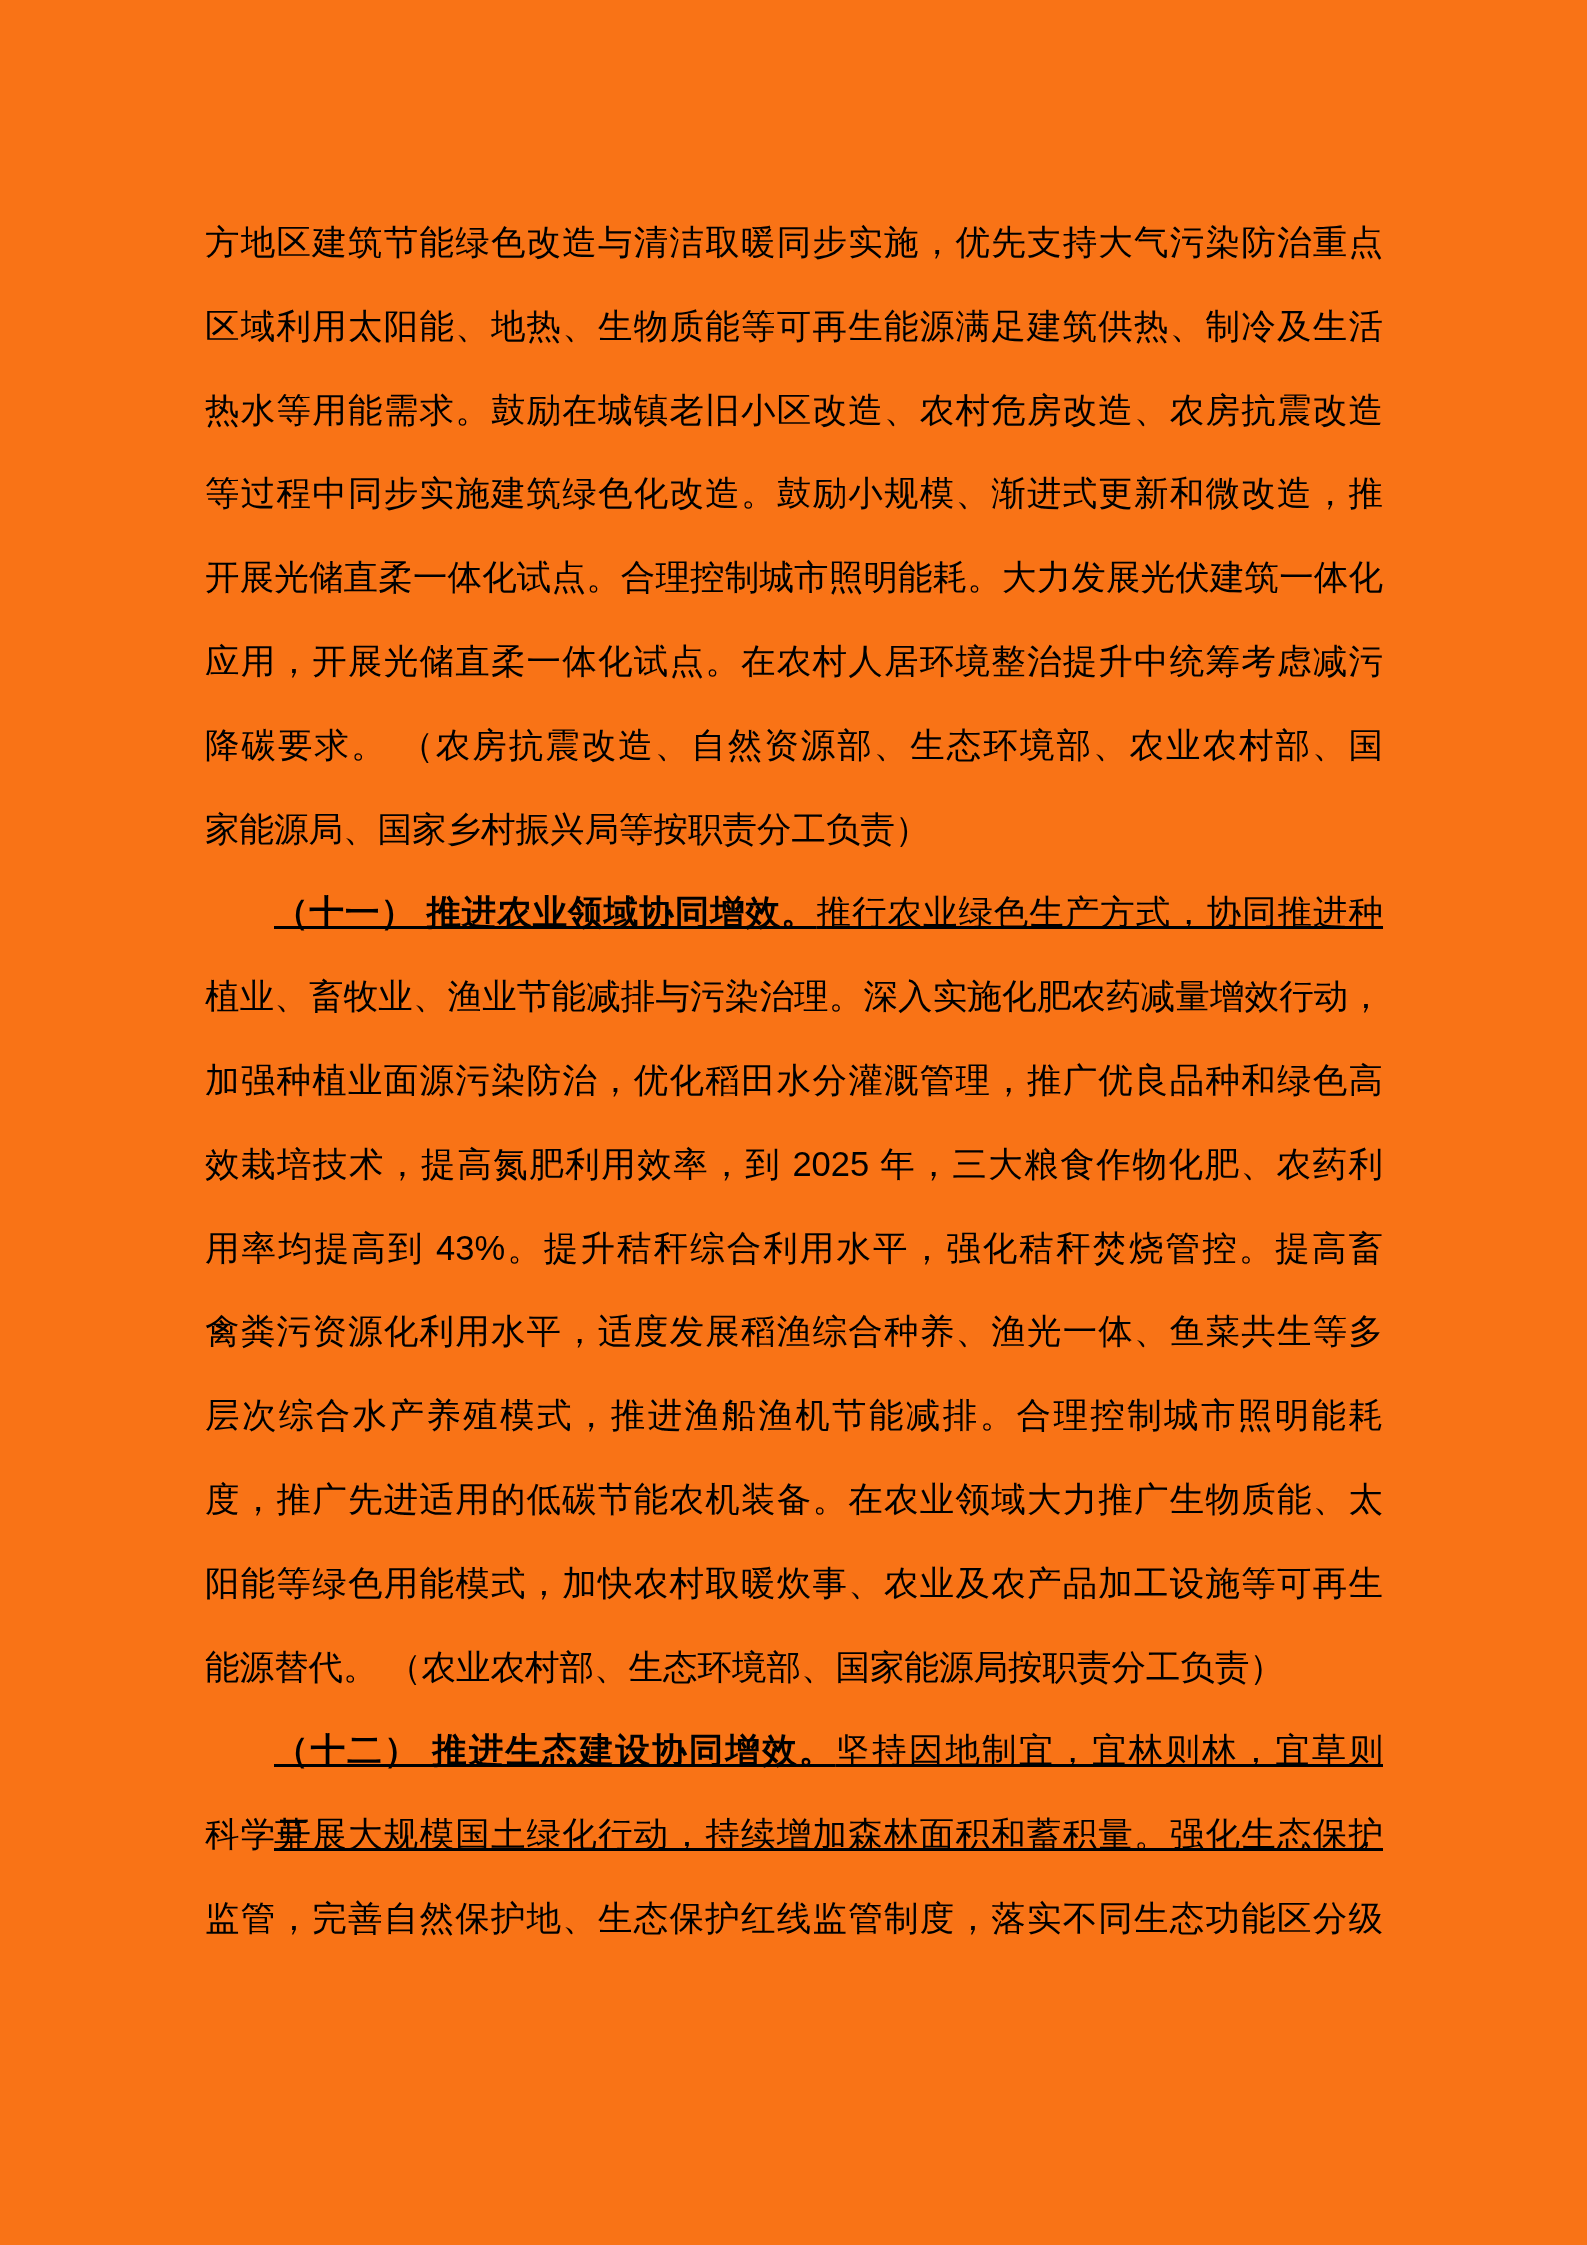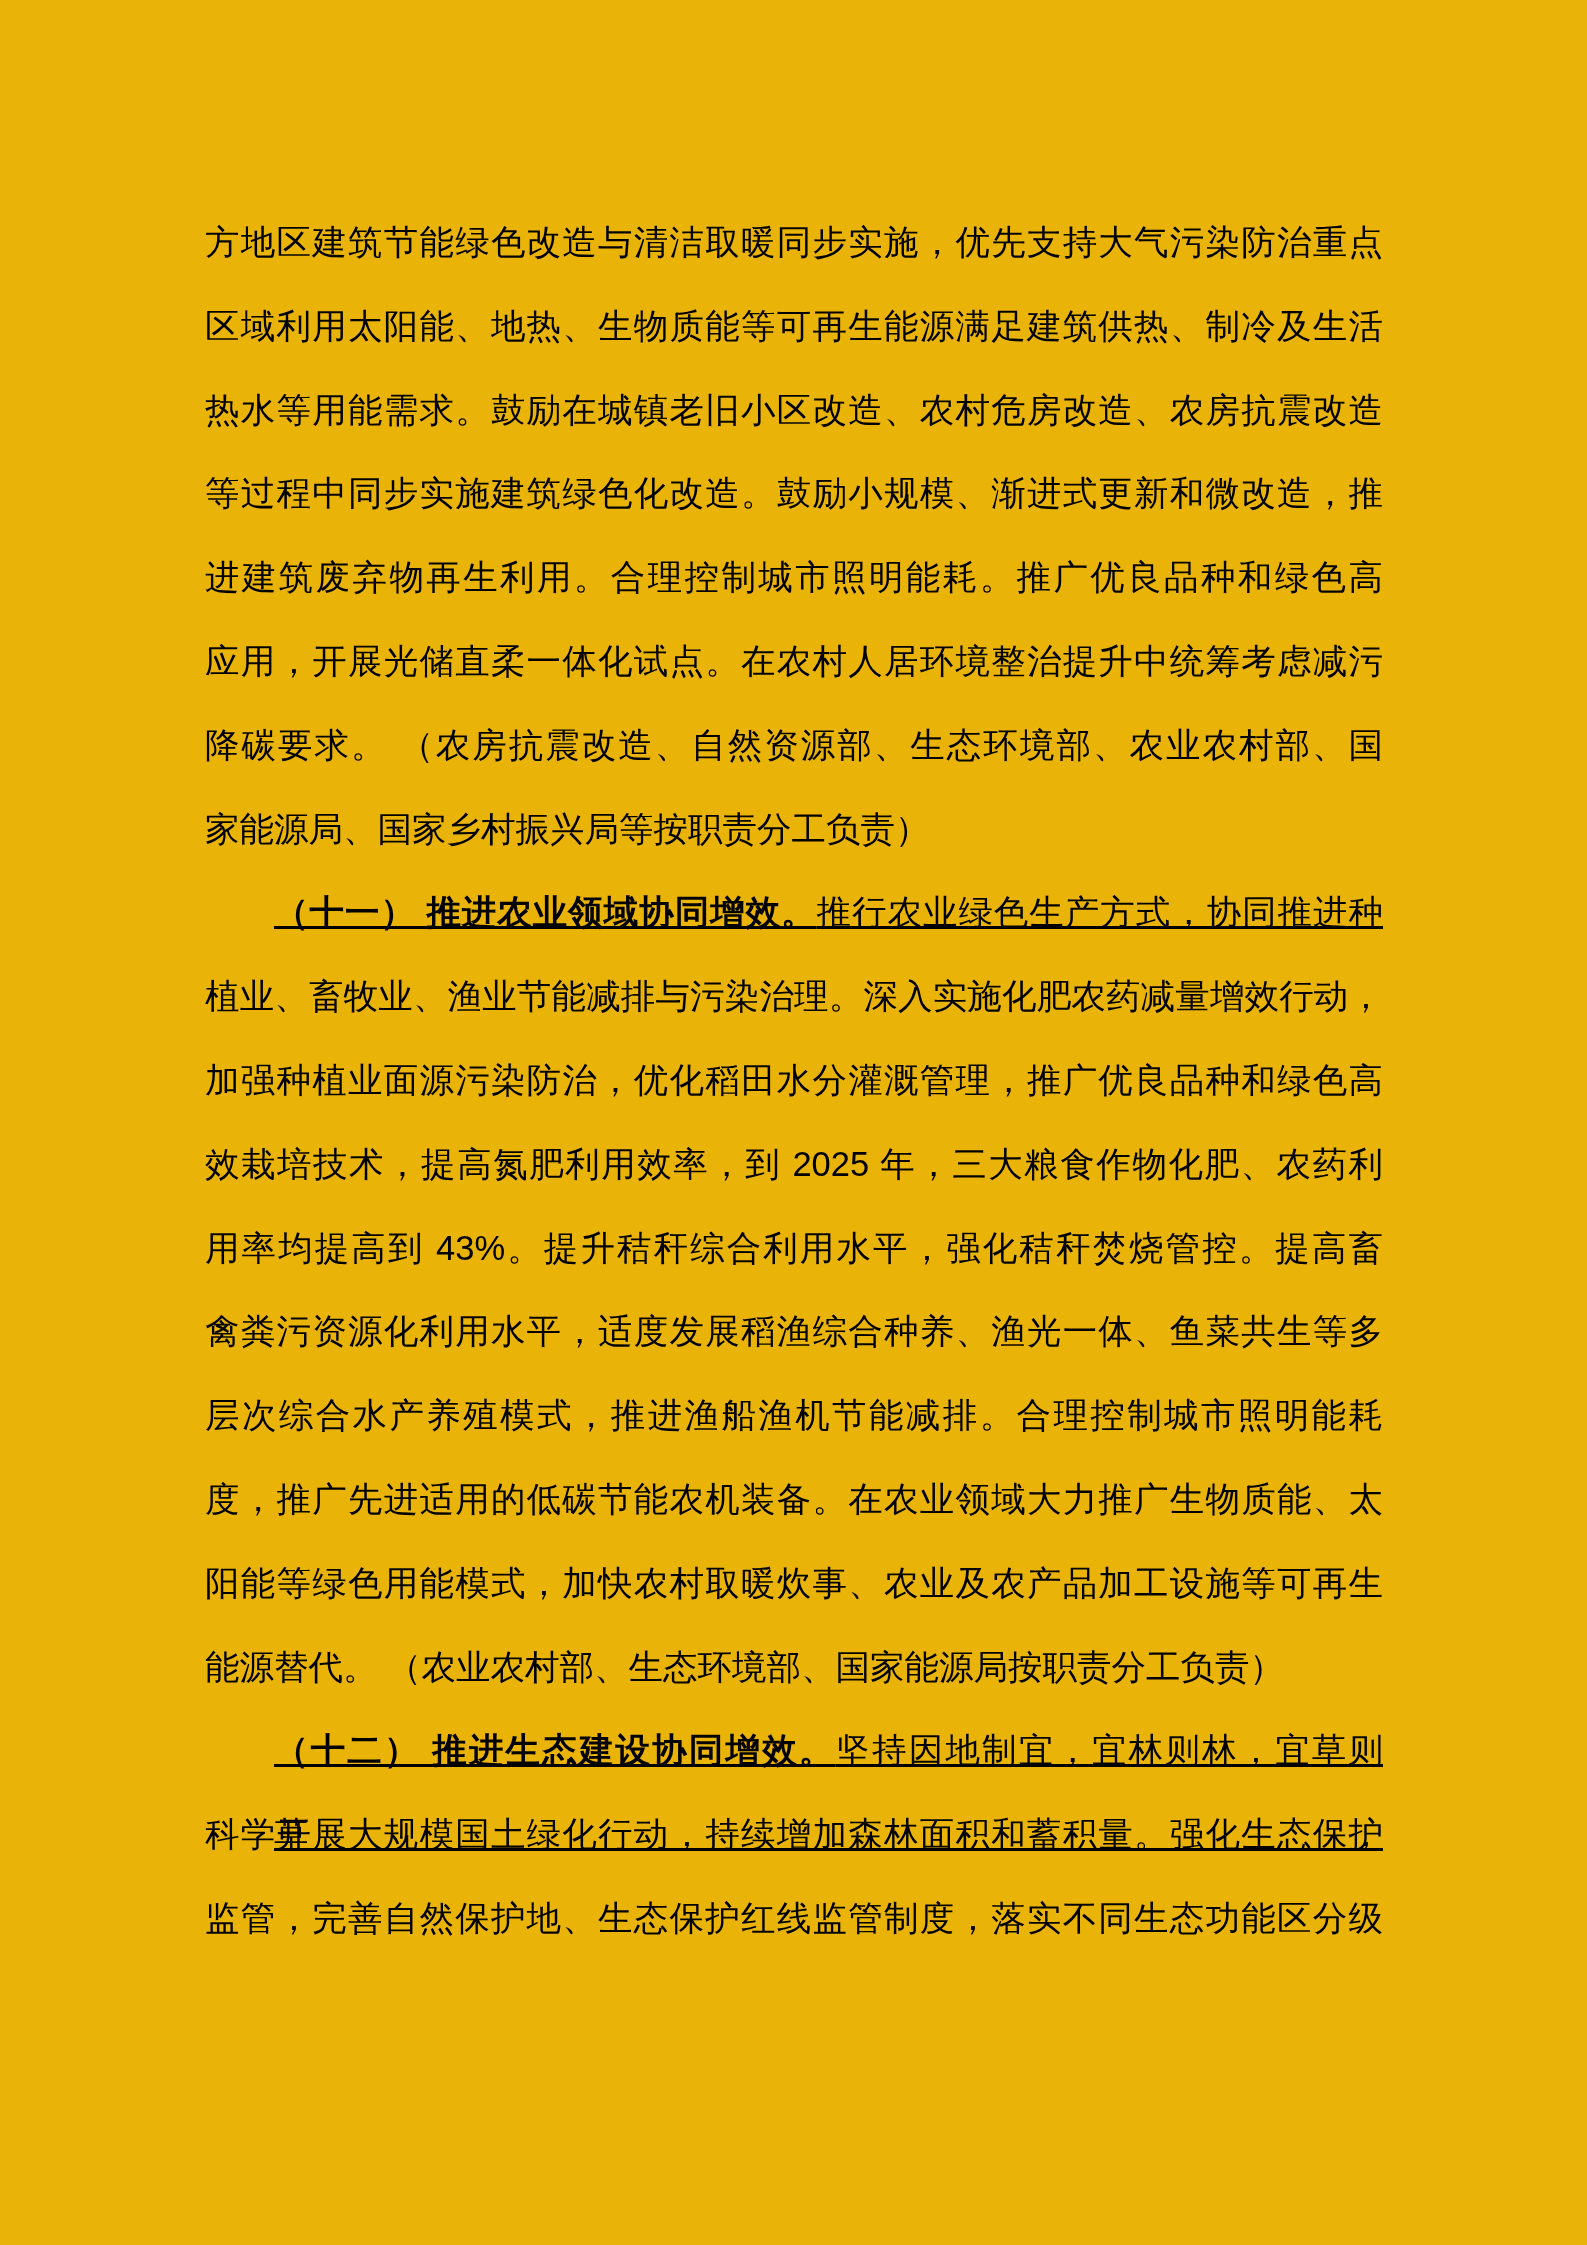--- a/index.html
+++ b/index.html
@@ -4,21 +4,21 @@
 <style>
   html, body {
     margin: 0;
     padding: 0;
     background: #ffffff;
   }
   .page {
     position: relative;
     width: 1587px;
     height: 2245px;
-    background: #eab308;
+    background: #f97316;
     overflow: hidden;
     font-family: "Liberation Sans", sans-serif;
     color: #000000;
   }
   .doc {
     position: absolute;
     left: 205px;
     top: 201px;
     width: 1178px;
   }
@@ -47,21 +47,21 @@
 </style>
 </head>
 <body>
 
 <div class="page">
   <div class="doc">
     <div class="line"><span>方地区建筑节能绿色改造与清洁取暖同步实施，优先支持大气污染防治重点</span></div>
     <div class="line"><span>区域利用太阳能、地热、生物质能等可再生能源满足建筑供热、制冷及生活</span></div>
     <div class="line"><span>热水等用能需求。鼓励在城镇老旧小区改造、农村危房改造、农房抗震改造</span></div>
     <div class="line"><span>等过程中同步实施建筑绿色化改造。鼓励小规模、渐进式更新和微改造，推</span></div>
-    <div class="line"><span>进建筑废弃物再生利用。合理控制城市照明能耗。推广优良品种和绿色高</span></div>
+    <div class="line"><span>开展光储直柔一体化试点。合理控制城市照明能耗。大力发展光伏建筑一体化</span></div>
     <div class="line"><span>应用，开展光储直柔一体化试点。在农村人居环境整治提升中统筹考虑减污</span></div>
     <div class="line"><span>降碳要求。 （农房抗震改造、自然资源部、生态环境部、农业农村部、国</span></div>
     <div class="line para-end"><span>家能源局、国家乡村振兴局等按职责分工负责）</span></div>
     <div class="line indent"><strong class="bold">（十一） 推进农业领域协同增效。</strong><span>推行农业绿色生产方式，协同推进种</span></div>
     <div class="line"><span>植业、畜牧业、渔业节能减排与污染治理。深入实施化肥农药减量增效行动，</span></div>
     <div class="line"><span>加强种植业面源污染防治，优化稻田水分灌溉管理，推广优良品种和绿色高</span></div>
     <div class="line"><span>效栽培技术，提高氮肥利用效率，到 2025 年，三大粮食作物化肥、农药利</span></div>
     <div class="line"><span>用率均提高到 43%。提升秸秆综合利用水平，强化秸秆焚烧管控。提高畜</span></div>
     <div class="line"><span>禽粪污资源化利用水平，适度发展稻渔综合种养、渔光一体、鱼菜共生等多</span></div>
     <div class="line"><span>层次综合水产养殖模式，推进渔船渔机节能减排。合理控制城市照明能耗</span></div>

